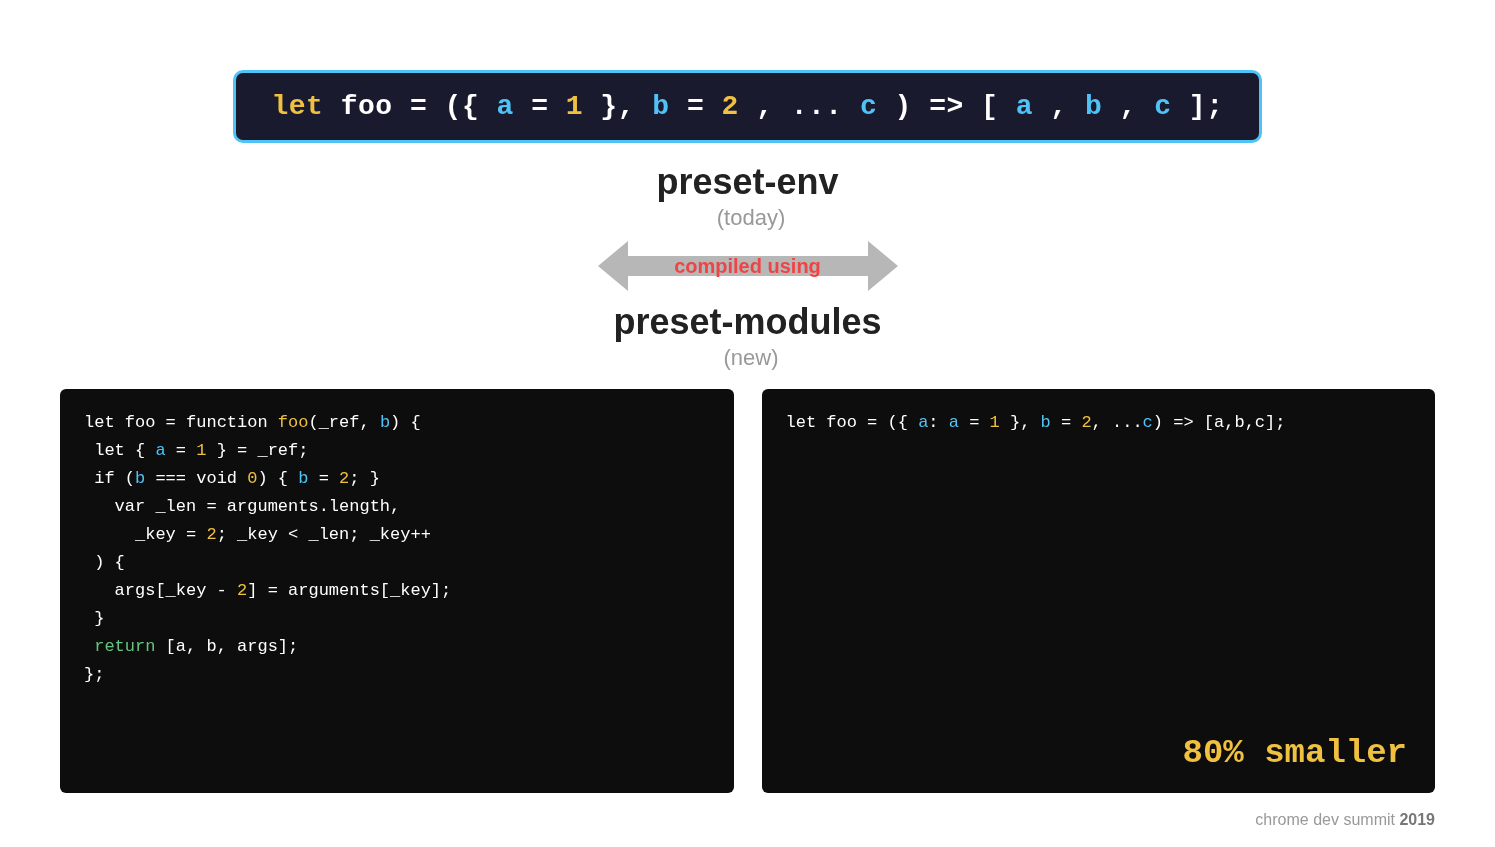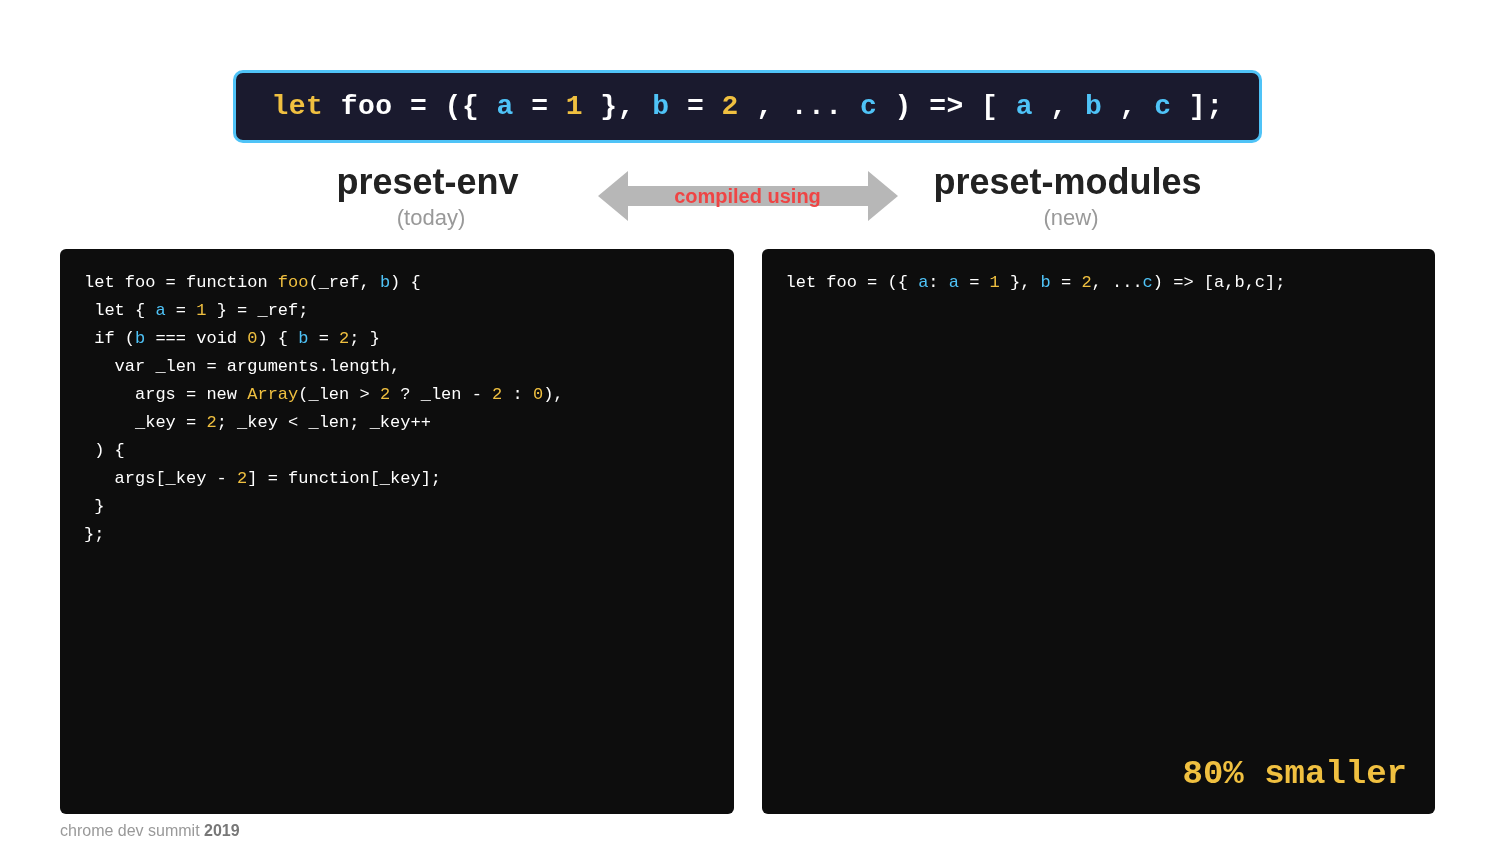--- a/index.html
+++ b/index.html
@@ -17,21 +17,21 @@
     }
 
     .slide {
       background: #ffffff;
       width: 1495px;
       height: 847px;
       position: relative;
       display: flex;
       flex-direction: column;
       align-items: center;
-      padding: 40px 60px 7px 60px;
+      padding: 40px 60px 18px 60px;
     }
 
     
     .top-code-box {
       background: #1a1a2e;
       border: 3px solid #4fc3f7;
       border-radius: 10px;
       padding: 18px 36px;
       margin-top: 30px;
       margin-bottom: 0px;
@@ -44,20 +44,21 @@
       letter-spacing: 0.5px;
     }
 
     .kw-let { color: #f0c040; }
     .kw-a { color: #4fc3f7; }
     .kw-num { color: #f0c040; }
 
     
     .middle-section {
       display: flex;
+      flex-direction: column;
       align-items: center;
       justify-content: center;
       width: 100%;
       margin-top: 18px;
       gap: 0px;
       position: relative;
     }
 
     .preset-label {
       display: flex;
@@ -145,24 +146,25 @@
       right: 28px;
       font-size: 34px;
       font-weight: bold;
       color: #f0c040;
     }
 
     
     .footer {
       width: 100%;
       display: flex;
-      flex-direction: row;
+      flex-direction: column;
       justify-content: space-between;
       align-items: flex-end;
       padding: 8px 0 0 0;
+      margin-top: 10px;
     }
 
     .footer-left {
       font-size: 16px;
       color: #999;
     }
 
     .footer-left strong {
       font-weight: bold;
       color: #777;
@@ -233,33 +235,33 @@
       <span class="line">
         <span class="c-white">&nbsp;let { </span><span class="c-blue">a</span><span class="c-white"> = </span><span class="c-yellow">1</span><span class="c-white"> } = _ref;</span>
       </span>
       <span class="line">
         <span class="c-white">&nbsp;if (</span><span class="c-blue">b</span><span class="c-white"> === void </span><span class="c-yellow">0</span><span class="c-white">) { </span><span class="c-blue">b</span><span class="c-white"> = </span><span class="c-yellow">2</span><span class="c-white">; }</span>
       </span>
       <span class="line">
         <span class="c-white">&nbsp;&nbsp;&nbsp;var _len = arguments.length,</span>
       </span>
       <span class="line">
-        <span class="c-white">&nbsp;&nbsp;&nbsp;&nbsp;&nbsp;args = new </span><span class="c-yellow">Array</span><span class="c-white">(_len &gt; </span><span class="c-yellow">2</span><span class="c-white"> ? _len - </span><span class="c-yellow">2</span><span class="c-white"> : </span><span class="c-yellow">0</span><span class="c-white">),</span>
-      </span>
-      <span class="line">
         <span class="c-white">&nbsp;&nbsp;&nbsp;&nbsp;&nbsp;_key = </span><span class="c-yellow">2</span><span class="c-white">;  _key &lt; _len;  _key++</span>
       </span>
       <span class="line">
         <span class="c-white">&nbsp;) {</span>
       </span>
       <span class="line">
-        <span class="c-white">&nbsp;&nbsp;&nbsp;args[_key - </span><span class="c-yellow">2</span><span class="c-white">] = function[_key];</span>
+        <span class="c-white">&nbsp;&nbsp;&nbsp;args[_key - </span><span class="c-yellow">2</span><span class="c-white">] = arguments[_key];</span>
       </span>
       <span class="line">
         <span class="c-white">&nbsp;}</span>
+      </span>
+      <span class="line">
+        <span class="c-green">&nbsp;return</span><span class="c-white"> [a, b, args];</span>
       </span>
       <span class="line">
         <span class="c-white">};</span>
       </span>
     </div>
 
     <div class="code-panel">
       <span class="line">
         <span class="c-white">let </span><span class="c-white">foo = ({ </span><span class="c-blue">a</span><span class="c-white">: </span><span class="c-blue">a</span><span class="c-white"> = </span><span class="c-yellow">1</span><span class="c-white"> }, </span><span class="c-white"> </span><span class="c-blue">b</span><span class="c-white"> = </span><span class="c-yellow">2</span><span class="c-white">,  ...</span><span class="c-blue">c</span><span class="c-white">) =&gt; [a,b,c];</span>
       </span>

